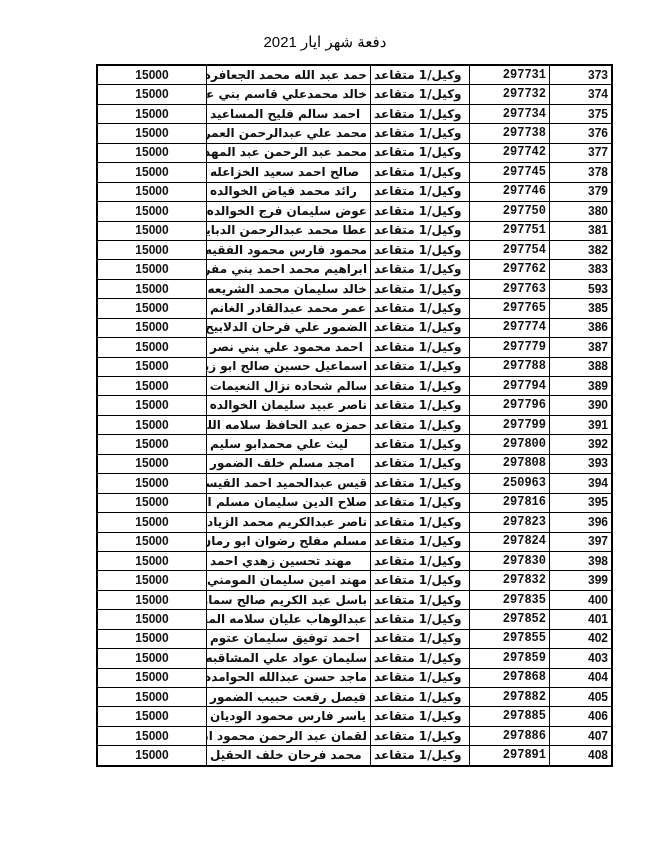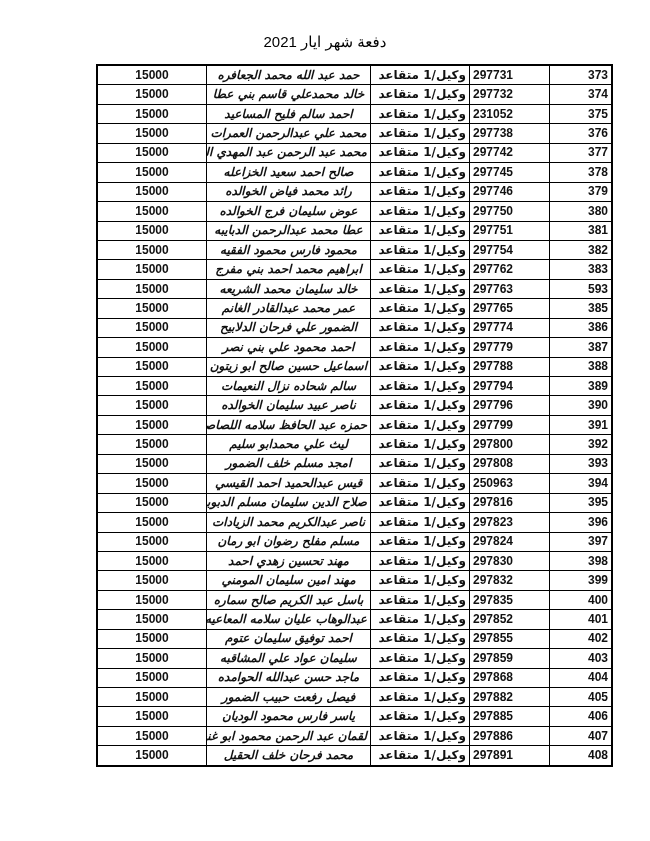--- a/index.html
+++ b/index.html
@@ -1,23 +1,23 @@
 <!DOCTYPE html>
 <html><head>
 <meta charset="utf-8">
 <style>
   html, body { margin: 0; padding: 0; background: #ffffff; }
   body { width: 650px; height: 841px; position: relative; overflow: hidden; font-family: "DejaVu Sans", sans-serif; }
   .title { position: absolute; top: 33px; left: 0; width: 650px; text-align: center; font-size: 15px; color: #000; font-family: "Liberation Sans", sans-serif; }
   table.roster { position: absolute; top: 64px; left: 90px; width: 512px; border-collapse: collapse; border: 2px solid #000; table-layout: fixed; margin-left: 6px; }
   table.roster td { border: 1px solid #000; height: 18.45px; padding: 0 3px; font-size: 12px; font-weight: bold; color: #111; white-space: nowrap; overflow: hidden; line-height: 17px; }
   td.amount { width: 102px; text-align: center; font-family: "Liberation Sans", sans-serif; font-size: 13px; }
-  td.name { width: 157px; text-align: center; direction: rtl; font-family: "DejaVu Sans", sans-serif; font-size: 10.5px; font-style: italic; }
-  td.type { width: 92px; text-align: right; direction: rtl; font-family: "DejaVu Sans", sans-serif; font-size: 10px; }
-  td.num { width: 73px; text-align: left; font-family: Liberation Sans, sans-serif; font-size: 13px; padding-right: 5px; }
+  td.name { width: 157px; text-align: left; direction: rtl; font-family: "DejaVu Sans", sans-serif; font-size: 10.5px; }
+  td.type { width: 92px; text-align: left; direction: rtl; font-family: "DejaVu Sans", sans-serif; font-size: 10px; }
+  td.num { width: 73px; text-align: right; font-family: Liberation Mono, monospace; font-size: 13px; padding-right: 5px; }
   td.seq { width: 55px; text-align: right; font-family: "Liberation Sans", sans-serif; font-size: 13px; }
 </style>
 </head>
 <body>
 
 <div class="title">دفعة شهر ايار 2021</div>
 
 <table class="roster">
   <tbody id="roster-body">
       <tr>
@@ -31,21 +31,21 @@
         <td class="amount">15000</td>
         <td class="name">خالد محمدعلي قاسم بني عطا</td>
         <td class="type">وكيل/1 متقاعد</td>
         <td class="num">297732</td>
         <td class="seq">374</td>
       </tr>
       <tr>
         <td class="amount">15000</td>
         <td class="name">احمد سالم فليح المساعيد</td>
         <td class="type">وكيل/1 متقاعد</td>
-        <td class="num">231052</td>
+        <td class="num">297734</td>
         <td class="seq">375</td>
       </tr>
       <tr>
         <td class="amount">15000</td>
         <td class="name">محمد علي عبدالرحمن العمرات</td>
         <td class="type">وكيل/1 متقاعد</td>
         <td class="num">297738</td>
         <td class="seq">376</td>
       </tr>
       <tr>

